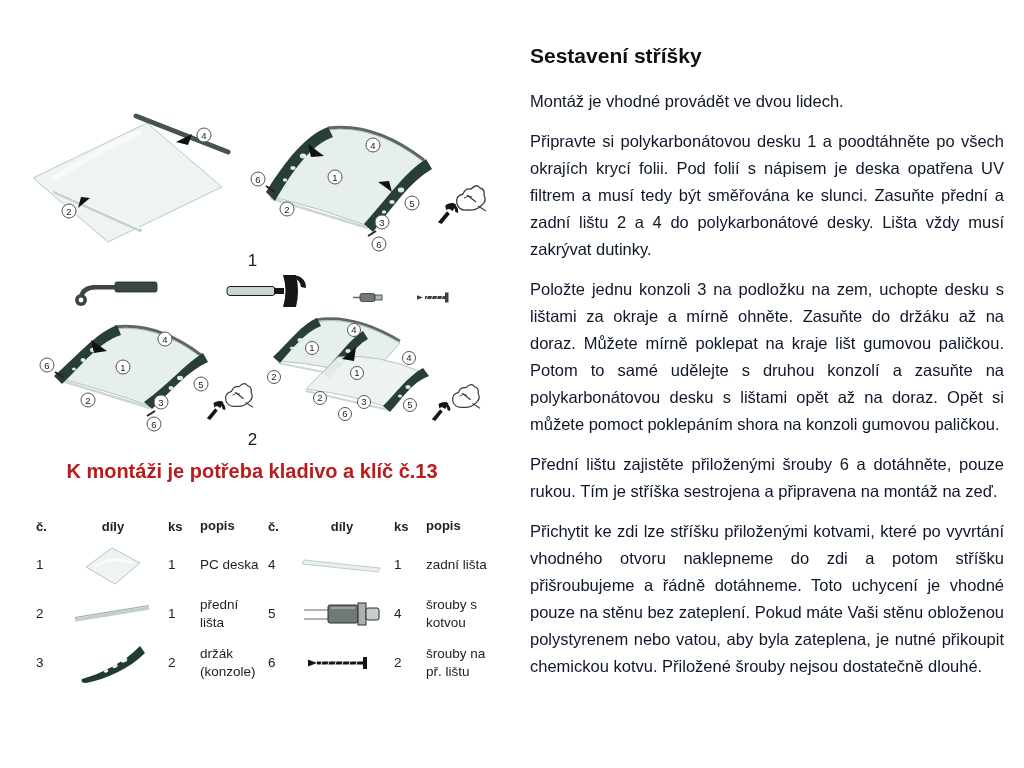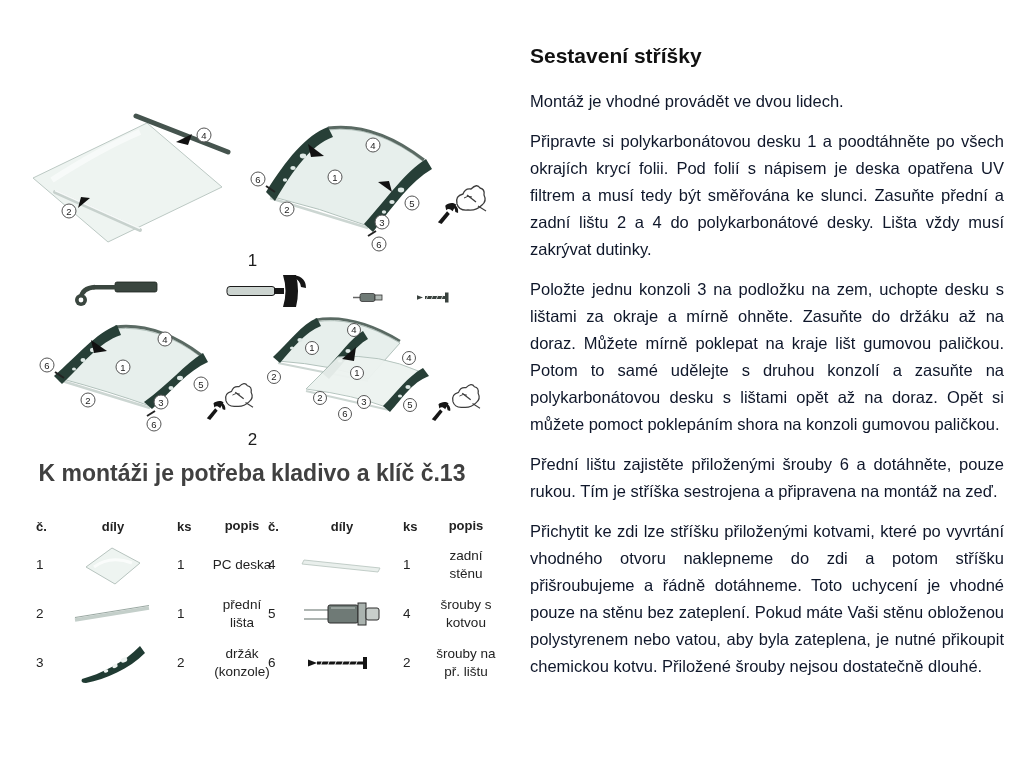--- a/index.html
+++ b/index.html
@@ -7,33 +7,33 @@
   body { font-family:"Liberation Sans", sans-serif; color:#222; }
   .page { position:relative; width:1024px; height:768px; background:#ffffff; overflow:hidden; }
 
   
   .doc-title { position:absolute; left:30px; top:52px; width:445px; text-align:center;
                font-size:27px; font-weight:bold; letter-spacing:.4px; color:#1c1c1c; }
   .dia { position:absolute; }
   .step-label { position:absolute; left:30px; width:445px; text-align:center;
                 font-size:17px; color:#1c1c1c; }
   .tools-heading { position:absolute; left:16px; top:460px; width:472px; text-align:center;
-                   font-size:23px; font-weight:bold; color:#404040; }
+                   font-size:20px; font-weight:bold; color:#b91c1c; }
 
   
   .ptable { position:absolute; top:514px; font-size:13.5px; color:#222; }
   .ptable.pt-left  { left:36px;  width:232px; }
   .ptable.pt-right { left:268px; width:224px; }
   .prow { display:flex; align-items:center; min-height:49px; }
   .prow.hdr { min-height:24px; font-weight:bold; font-size:13px; margin-bottom:2px; }
   .c-num  { width:24px; flex:none; }
   .c-icon { width:106px; flex:none; display:flex; align-items:center; justify-content:center; }
   .pt-right .c-icon { width:100px; }
-  .c-qty  { width:34px; flex:none; padding-left:2px;margin-left:9px; }
-  .c-desc { width:66px; flex:none; line-height:1.3;text-align:center; }
+  .c-qty  { width:34px; flex:none; padding-left:2px; }
+  .c-desc { width:66px; flex:none; line-height:1.3; }
   .pt-right .c-desc { width:62px; }
   .hdr .c-icon, .hdr .c-qty { justify-content:center; text-align:left; }
 
   
   svg text { font-family:"Liberation Sans", sans-serif; }
   .lbl circle { fill:#ffffff; stroke:#555; stroke-width:1; }
   .lbl text { font-size:9.5px; fill:#222; text-anchor:middle; }
 
   
   .article { position:absolute; left:530px; top:44px; width:474px; }
@@ -321,21 +321,21 @@
       <span class="c-desc">popis</span>
     </div>
     <div class="prow">
       <span class="c-num">4</span>
       <span class="c-icon">
         <svg width="84" height="24" viewBox="0 0 84 24">
           <path d="M4,7 L80,15 L78,19 L2,11 Z" fill="#e9efec" stroke="#bcc8c3" stroke-width=".9"></path>
         </svg>
       </span>
       <span class="c-qty">1</span>
-      <span class="c-desc">zadní stěnu</span>
+      <span class="c-desc">zadní lišta</span>
     </div>
     <div class="prow">
       <span class="c-num">5</span>
       <span class="c-icon">
         <svg width="84" height="32" viewBox="0 0 84 32">
           <line x1="4" y1="12" x2="32" y2="12" stroke="#9aa39f" stroke-width="1.6"></line>
           <line x1="4" y1="21" x2="32" y2="21" stroke="#9aa39f" stroke-width="1.6"></line>
           <rect x="28" y="7" width="30" height="18" rx="2" fill="#6f7a76" stroke="#2c2c2c" stroke-width="1"></rect>
           <line x1="31" y1="10" x2="55" y2="10" stroke="#99a39f" stroke-width="2"></line>
           <rect x="58" y="5" width="8" height="22" fill="#aab3af" stroke="#2c2c2c" stroke-width="1"></rect>

